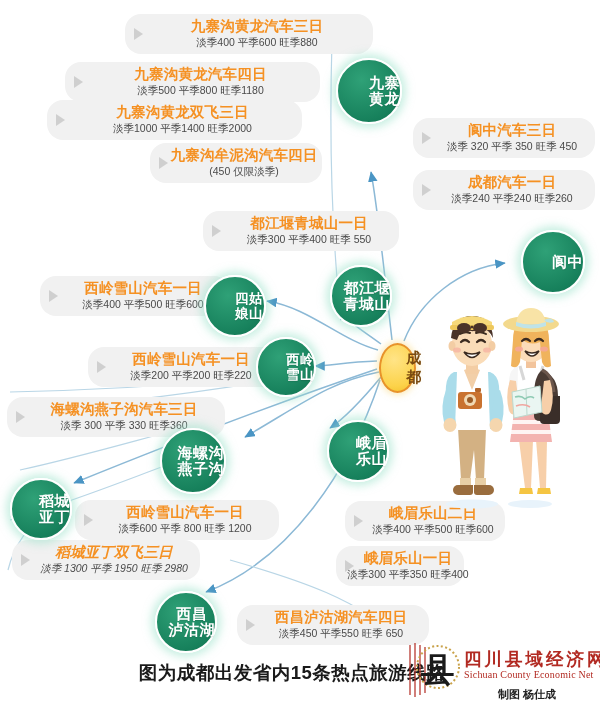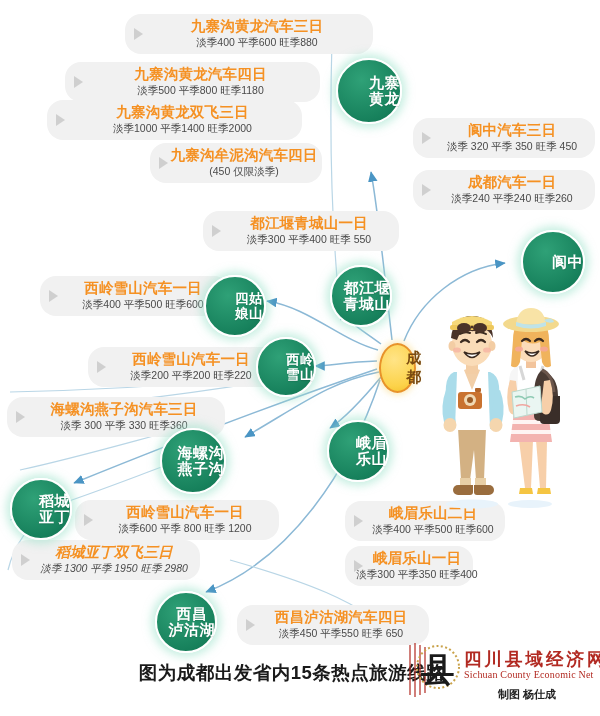--- a/index.html
+++ b/index.html
@@ -236,21 +236,21 @@
     <div class="ptitle">稻城亚丁双飞三日</div>
     <div class="pprice">淡季 1300  平季 1950 旺季 2980</div>
   </div>
 
   <div class="pill" style="left:345px; top:501px; width:160px;">
     <span class="tri"></span>
     <div class="ptitle">峨眉乐山二日</div>
     <div class="pprice">淡季400  平季500  旺季600</div>
   </div>
 
-  <div class="pill" style="left:345px; top:546px; width:128px;">
+  <div class="pill" style="left:336px; top:546px; width:128px;">
     <span class="tri"></span>
     <div class="ptitle">峨眉乐山一日</div>
     <div class="pprice">淡季300    平季350  旺季400</div>
   </div>
 
   <div class="pill" style="left:237px; top:605px; width:192px;">
     <span class="tri"></span>
     <div class="ptitle">西昌泸沽湖汽车四日</div>
     <div class="pprice">淡季450  平季550   旺季 650</div>
   </div>

